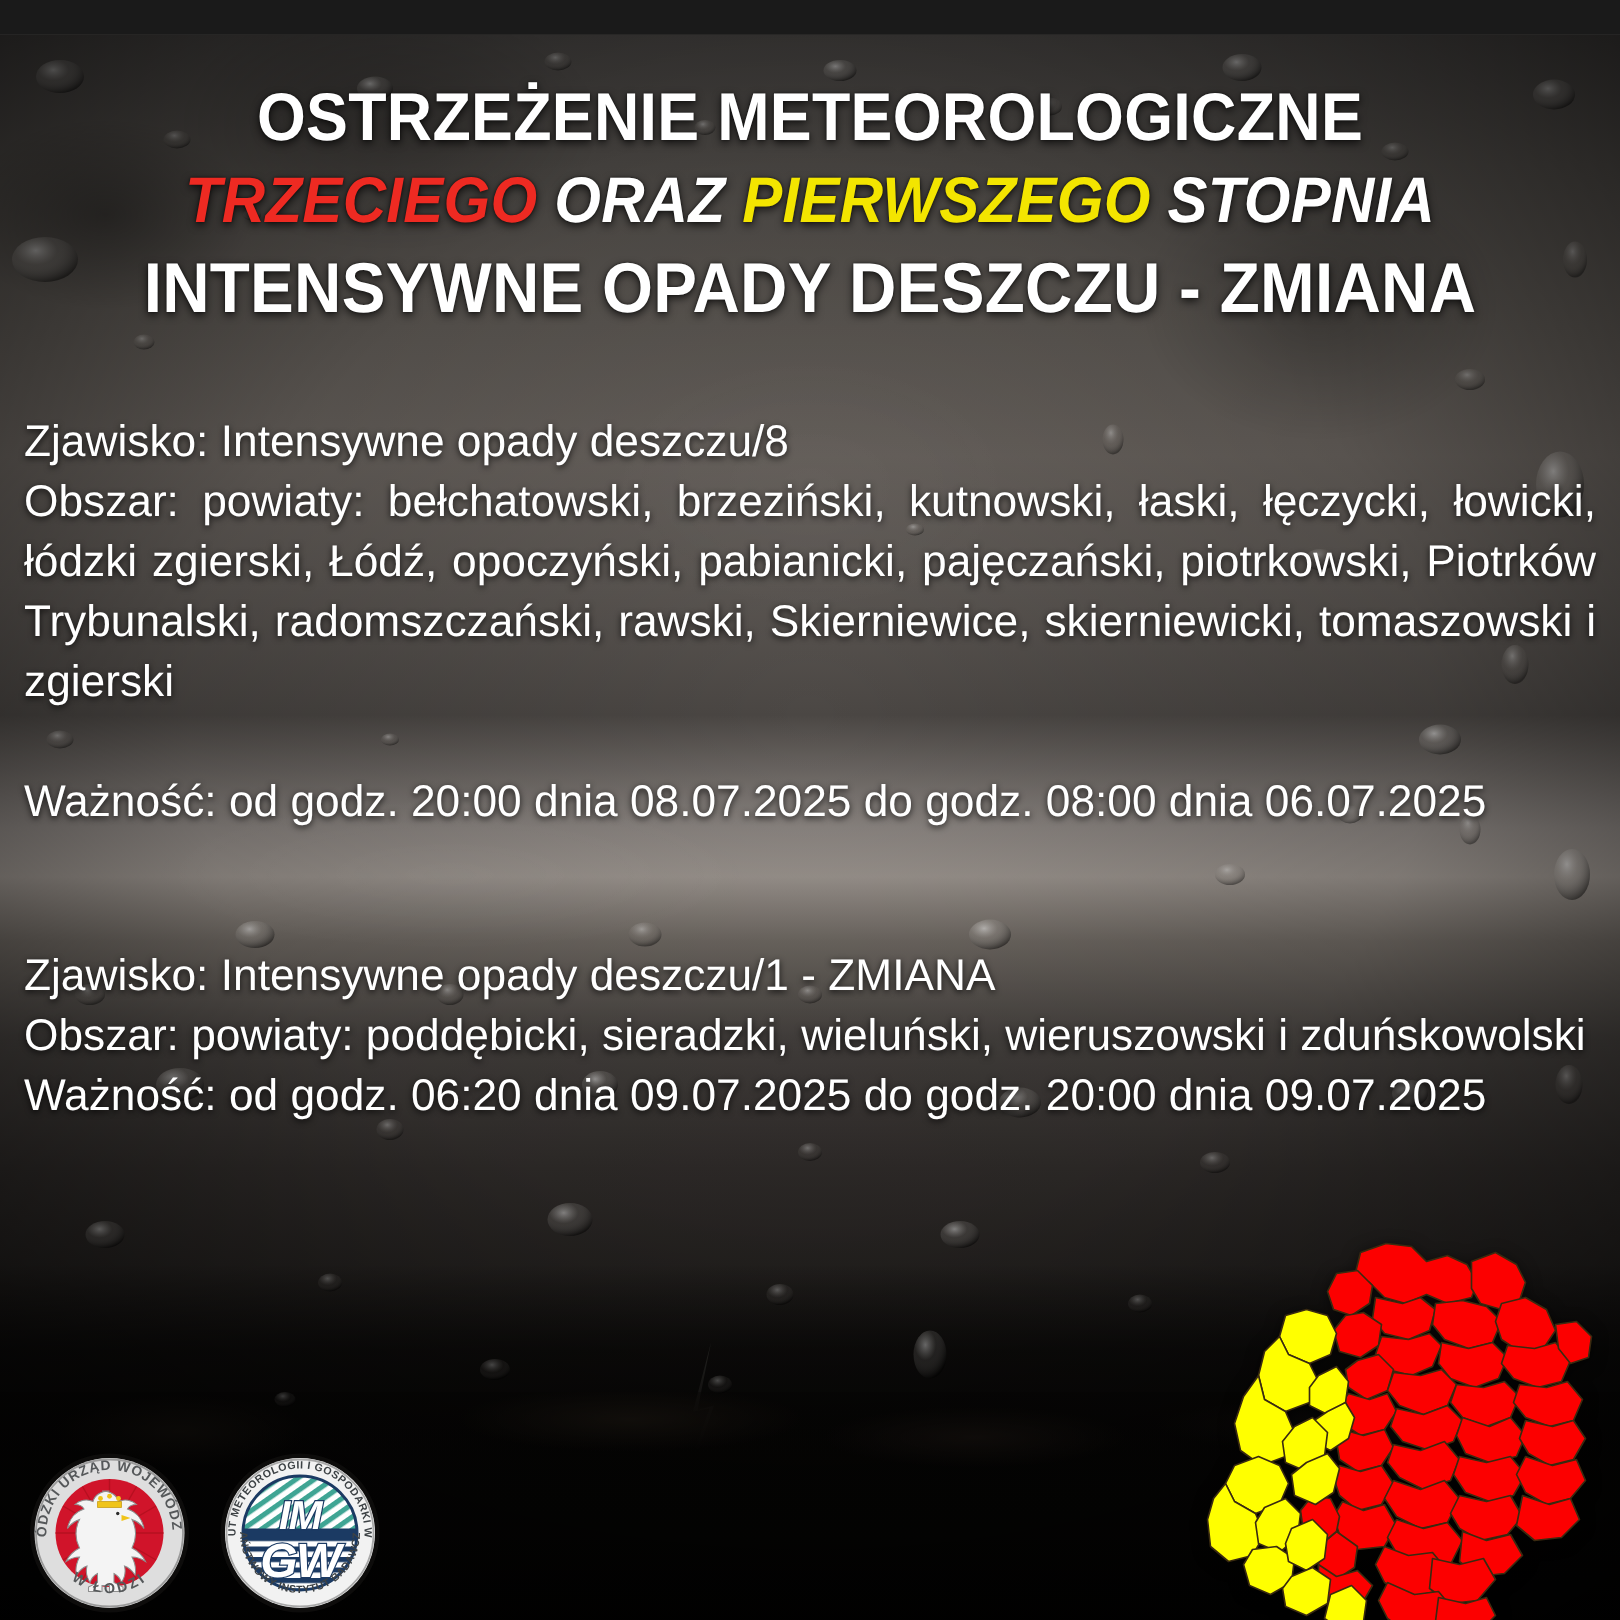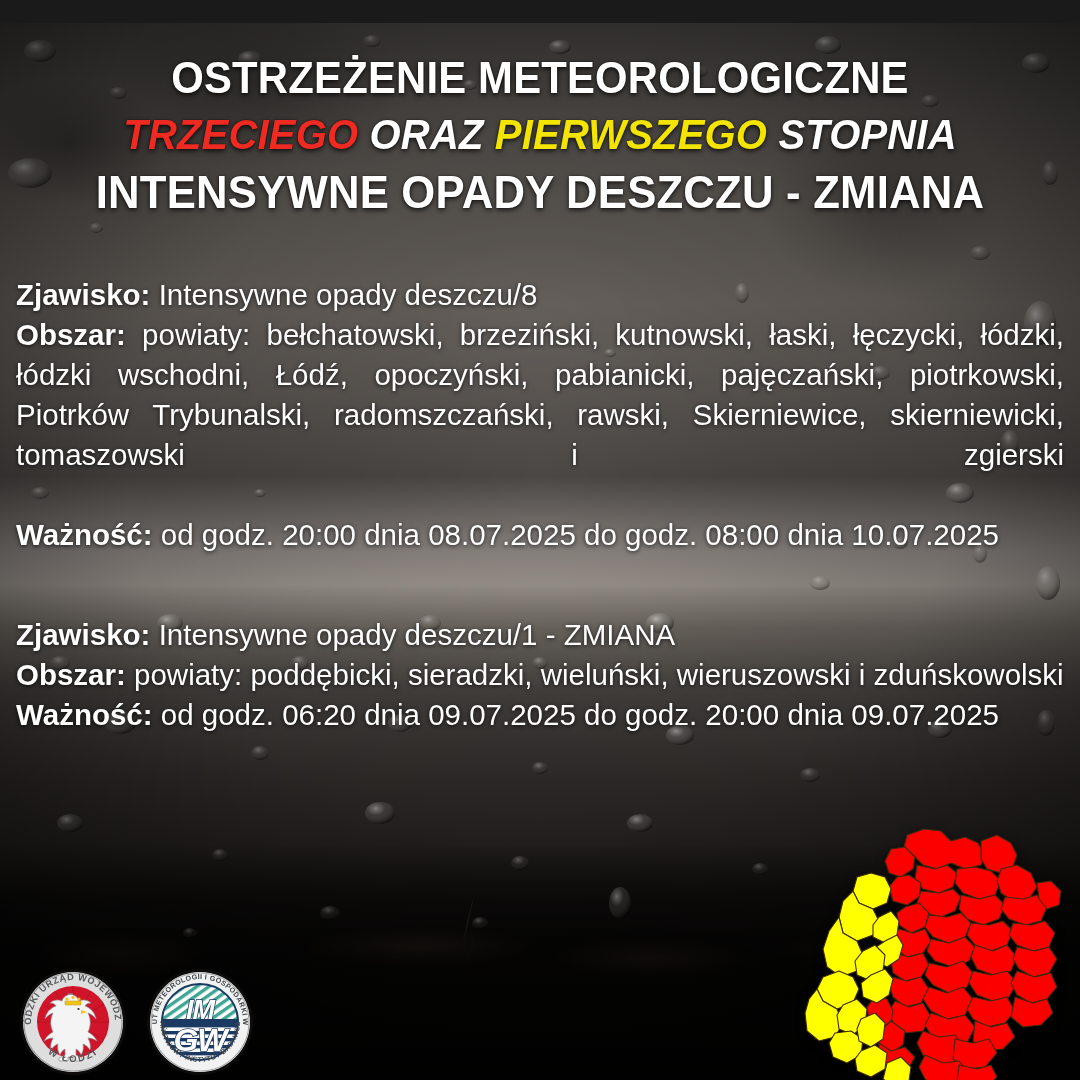--- a/index.html
+++ b/index.html
@@ -75,24 +75,24 @@
   .t-line.l3{font-size:47px;}
   .w-red{color:#ee2a22;}
   .w-yellow{color:#f3e500;}
 
   .body-block{
     position:absolute;left:16px;width:1048px;
     color:#ffffff;font-size:29.5px;line-height:40px;
     text-align:justify;text-shadow:0 1px 4px rgba(0,0,0,.8);
   }
   .body-block.b1{top:252px;}
-  .body-block.b2{top:592px;}
+  .body-block.b2{top:608px;}
   .body-block p{margin:0;}
   .body-block p:last-child{text-align:left;}
-  .lbl{font-weight:700;}
+  .lbl{font-weight:400;}
   .justify-line{text-align:justify;}
   .justify-line::after{content:"";display:inline-block;width:100%;}
 
   
   .logos{position:absolute;left:18px;top:938px;display:flex;gap:17px;}
   .logo{width:110px;height:122px;}
 
   
   .map-wrap{position:absolute;left:795px;top:802px;width:285px;height:278px;}
   .map-wrap svg{display:block;width:285px;height:278px;
@@ -191,25 +191,25 @@
       <span class="t-line l3">INTENSYWNE OPADY DESZCZU - ZMIANA</span>
     </div>
 
     <div class="body-block b1">
       <p>
         <span class="lbl">Zjawisko:</span>
         <span>Intensywne opady deszczu/8</span>
       </p>
       <p class="justify-line">
         <span class="lbl">Obszar:</span>
-        <span>powiaty: bełchatowski, brzeziński, kutnowski, łaski, łęczycki, łódzki, łódzki wschodni, Łódź, opoczyński, pabianicki, pajęczański, piotrkowski, Piotrków Trybunalski, radomszczański, rawski, Skierniewice, skierniewicki, tomaszowski i zgierski</span>
+        <span>powiaty: bełchatowski, brzeziński, kutnowski, łaski, łęczycki, łowicki, łódzki zgierski, Łódź, opoczyński, pabianicki, pajęczański, piotrkowski, Piotrków Trybunalski, radomszczański, rawski, Skierniewice, skierniewicki, tomaszowski i zgierski</span>
       </p>
       <p class="justify-line">
         <span class="lbl">Ważność:</span>
-        <span>od godz. 20:00 dnia 08.07.2025 do godz. 08:00 dnia 10.07.2025</span>
+        <span>od godz. 20:00 dnia 08.07.2025 do godz. 08:00 dnia 06.07.2025</span>
       </p>
     </div>
 
     <div class="body-block b2">
       <p>
         <span class="lbl">Zjawisko:</span>
         <span>Intensywne opady deszczu/1 - ZMIANA</span>
       </p>
       <p>
         <span class="lbl">Obszar:</span>

